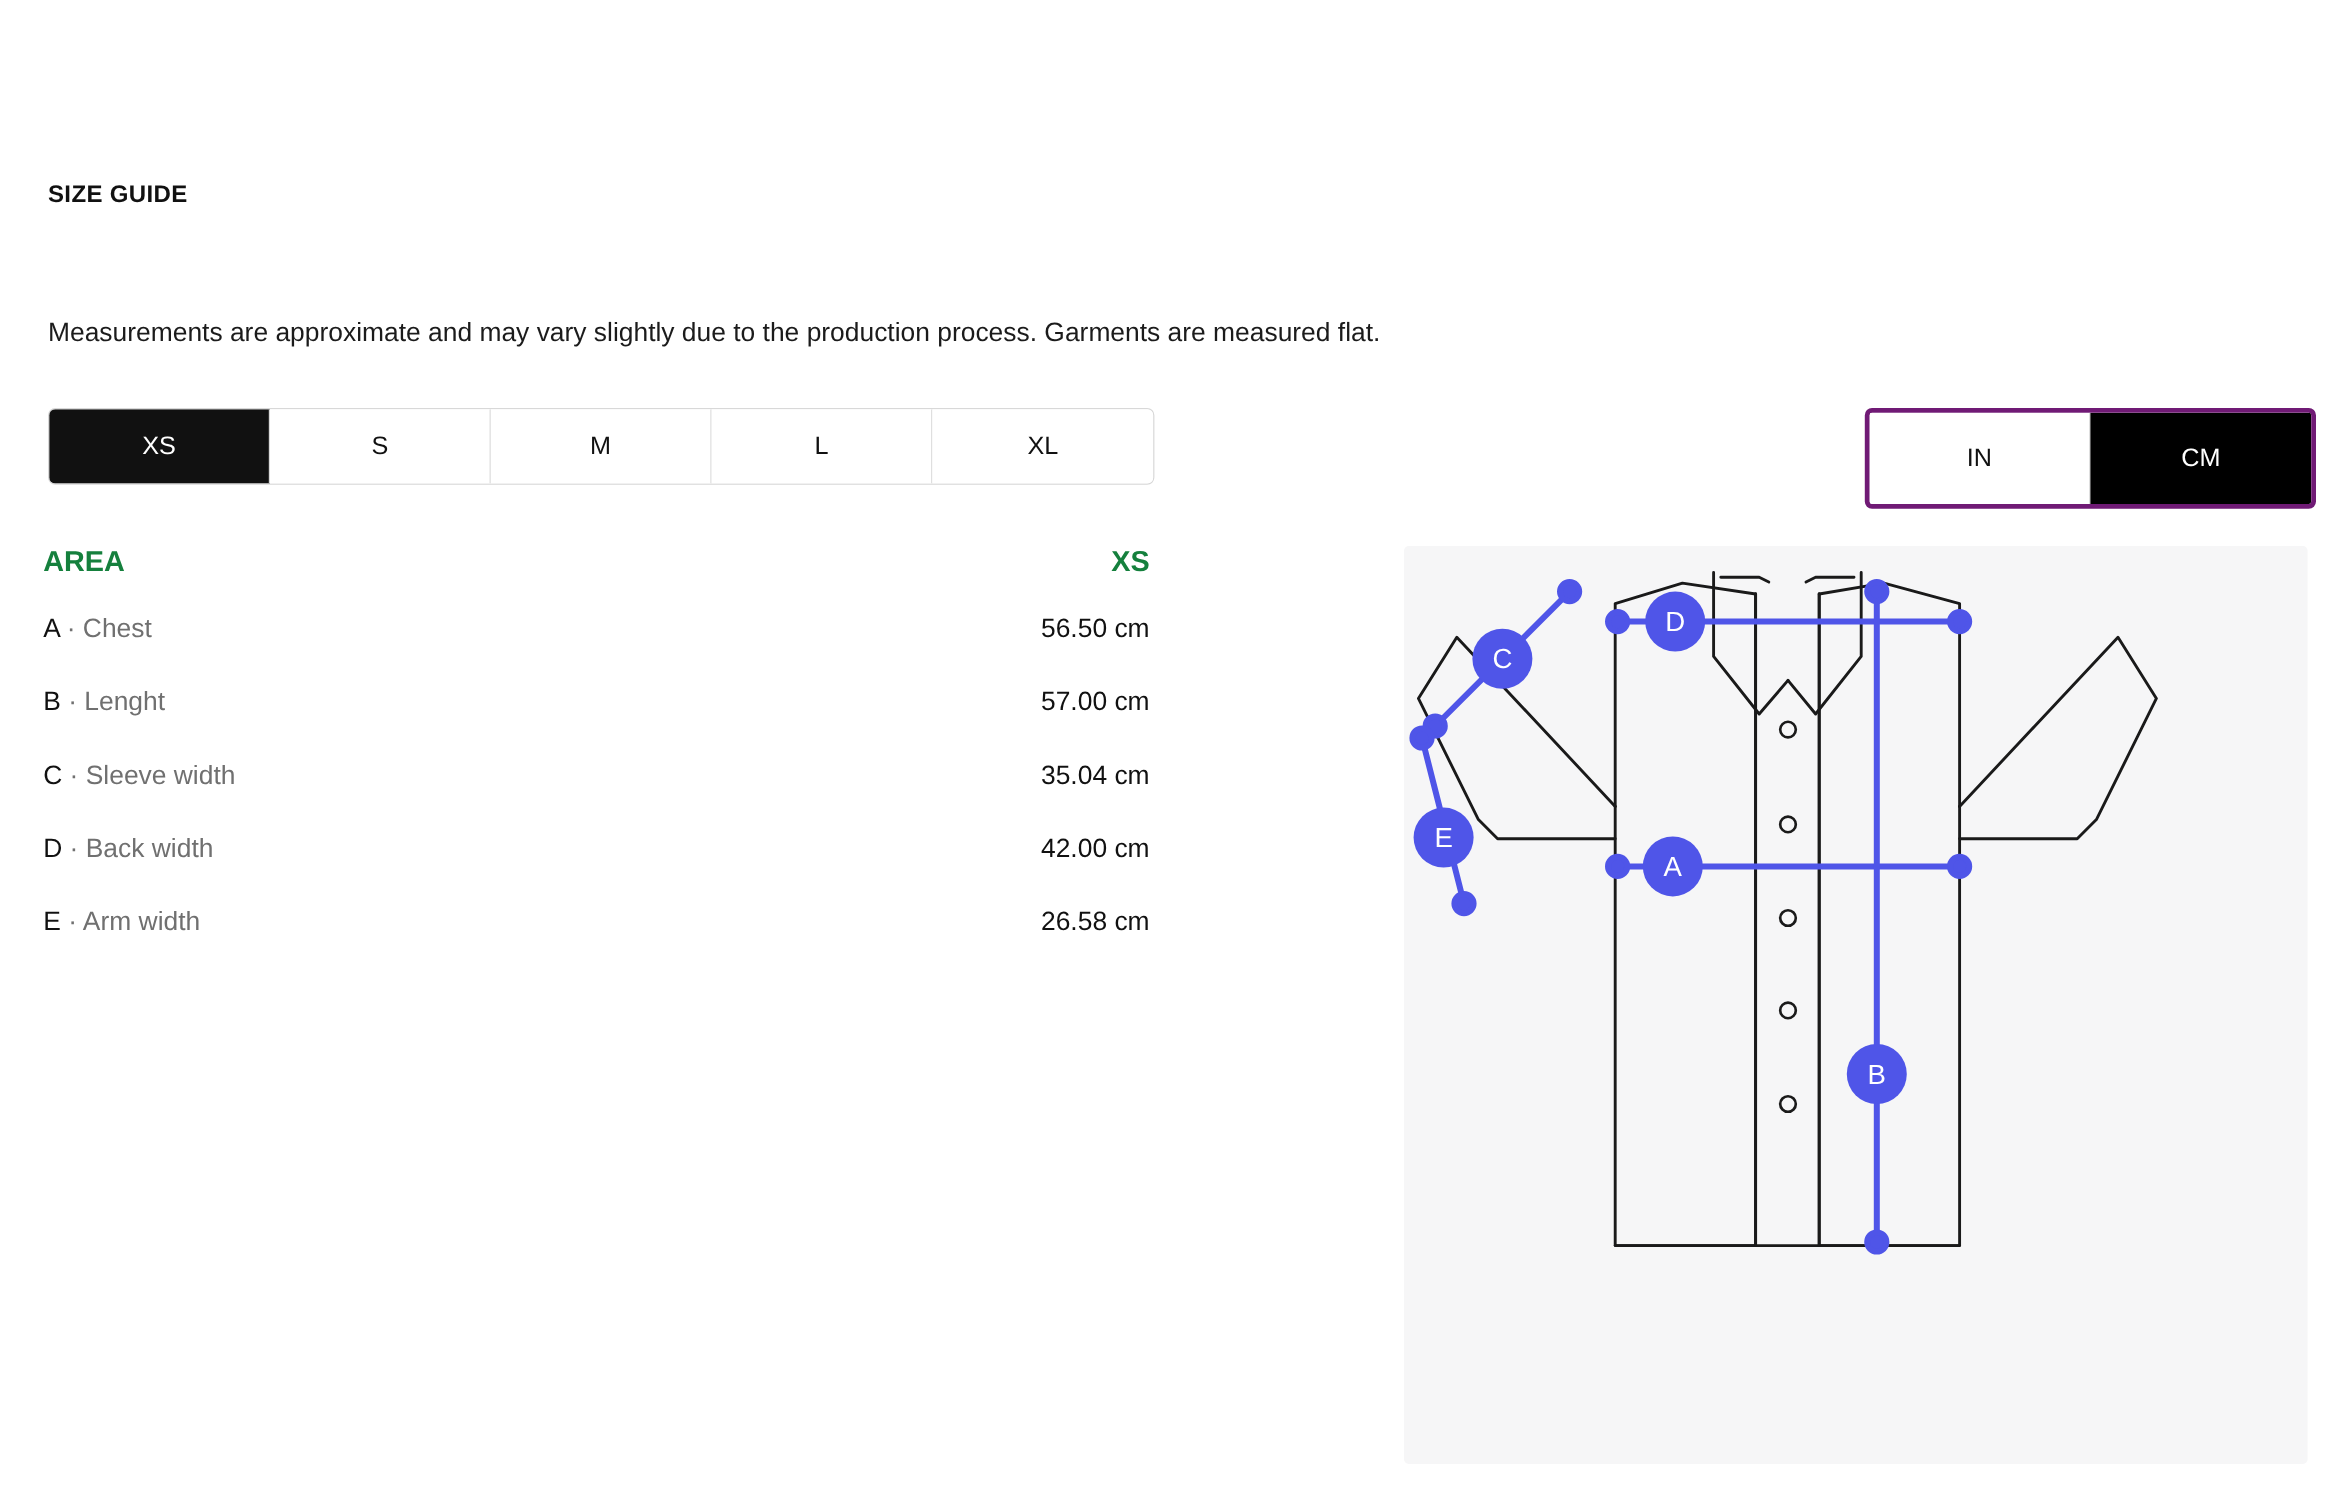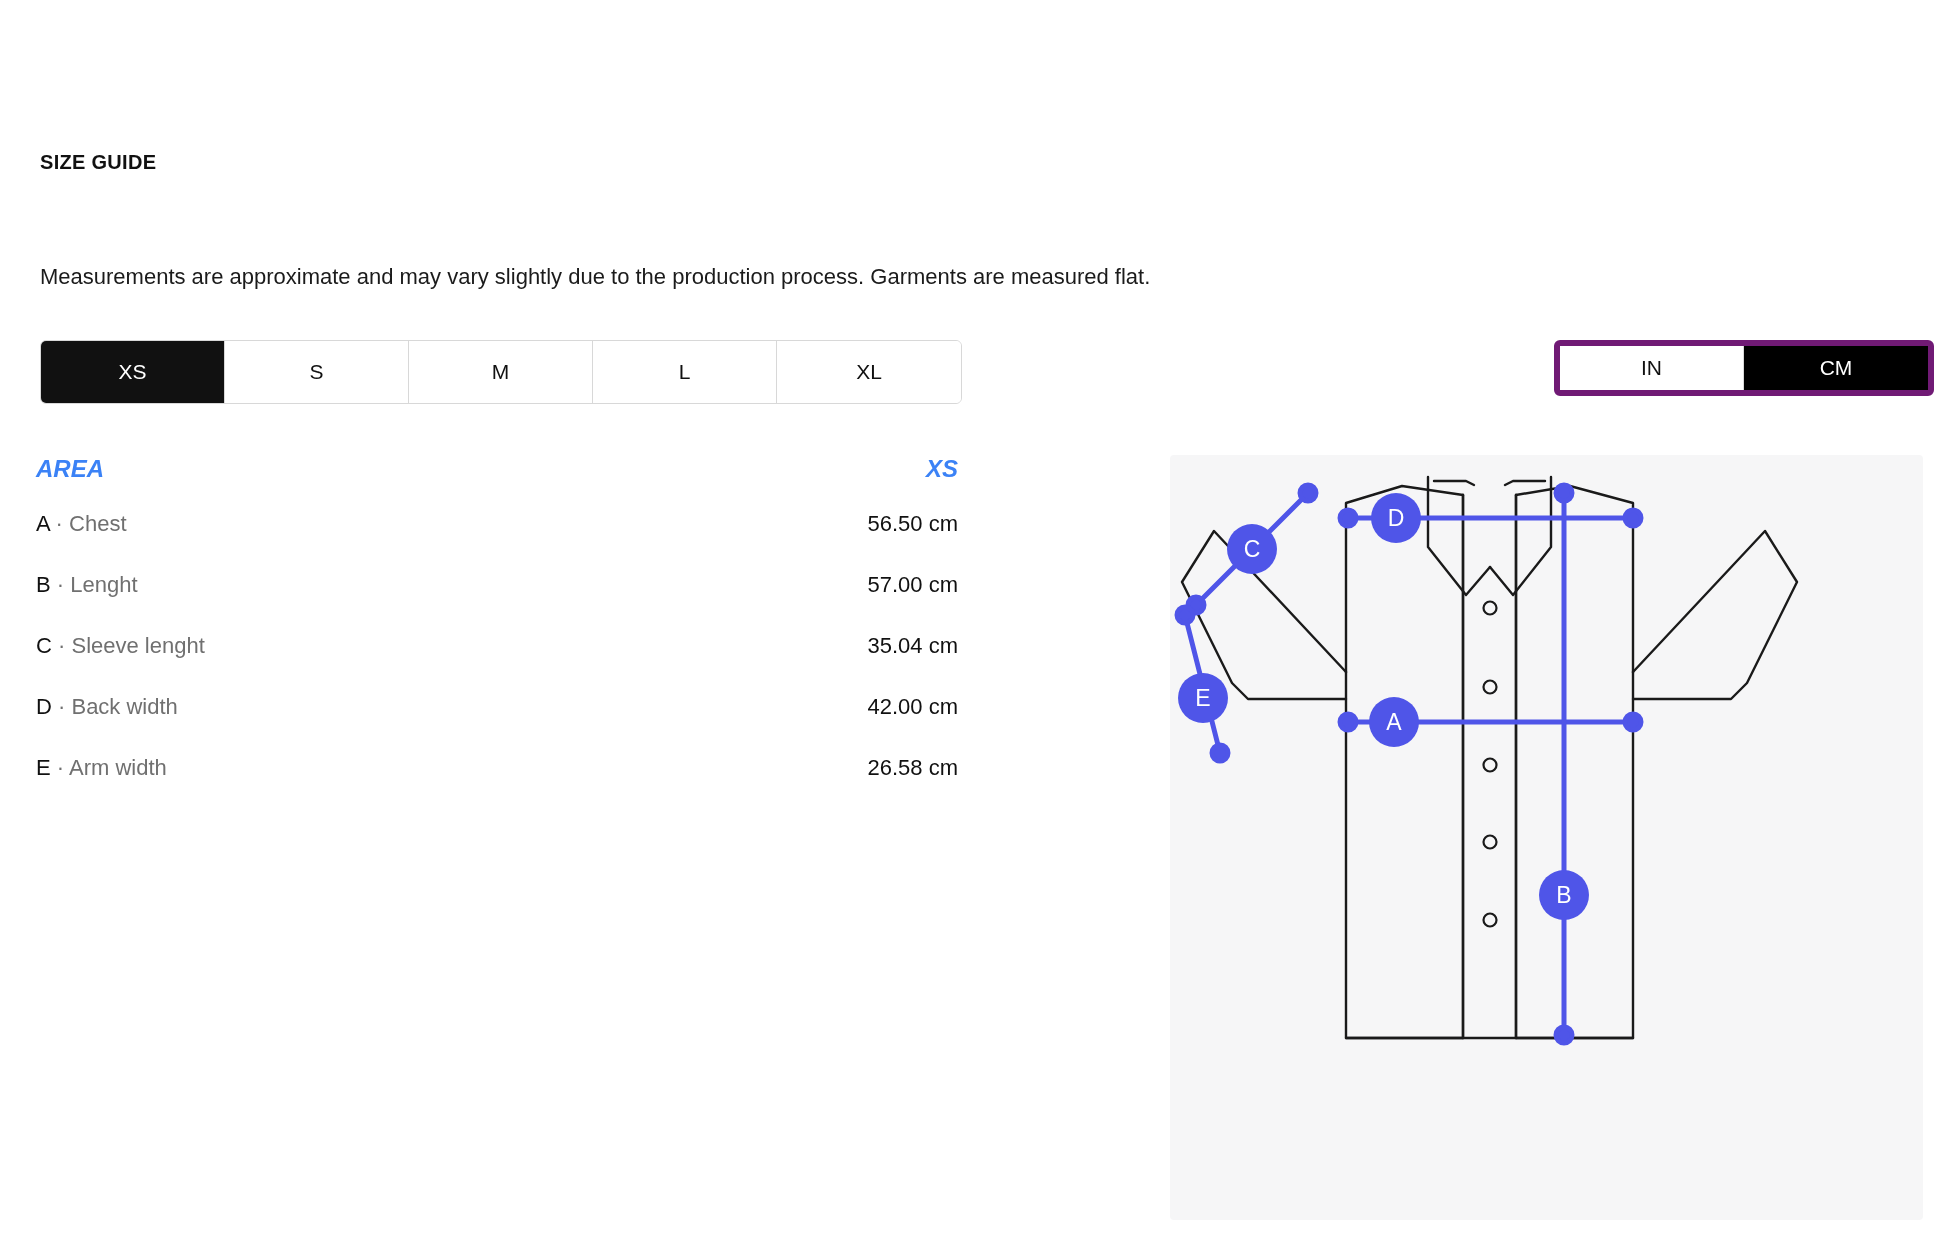--- a/index.html
+++ b/index.html
@@ -72,23 +72,23 @@
   .size-tab.active {
     background: #111111;
     color: #ffffff;
   }
 
   
   .unit-tabs {
     position: absolute;
     left: 1554px;
     top: 340px;
-    height: 56px;
-    display: flex;
-    border: 6px solid #701a75;
+    height: 84px;
+    display: flex;
+    border: 4px solid #701a75;
     border-radius: 6px;
     overflow: hidden;
     background: #ffffff;
   }
   .unit-tab {
     width: 184px;
     height: 100%;
     display: flex;
     align-items: center;
     justify-content: center;
@@ -111,23 +111,22 @@
     left: 36px;
     top: 455px;
     width: 922px;
   }
   .table-head {
     display: flex;
     justify-content: space-between;
     align-items: baseline;
     font-size: 24px;
     font-weight: 700;
-    color: #3b82f6;
+    color: #15803d;
     padding-bottom: 28px;
-    font-style: italic;
   }
   .table-row {
     display: flex;
     justify-content: space-between;
     align-items: flex-start;
     height: 61px;
   }
   .row-label {
     font-size: 22px;
     color: #707070;
@@ -190,21 +189,21 @@
       <span class="row-label"><span class="key">A</span> · <span>Chest</span></span>
       <span class="row-value">56.50 cm</span>
     </div>
 
     <div class="table-row">
       <span class="row-label"><span class="key">B</span> · <span>Lenght</span></span>
       <span class="row-value">57.00 cm</span>
     </div>
 
     <div class="table-row">
-      <span class="row-label"><span class="key">C</span> · <span>Sleeve lenght</span></span>
+      <span class="row-label"><span class="key">C</span> · <span>Sleeve width</span></span>
       <span class="row-value">35.04 cm</span>
     </div>
 
     <div class="table-row">
       <span class="row-label"><span class="key">D</span> · <span>Back width</span></span>
       <span class="row-value">42.00 cm</span>
     </div>
 
     <div class="table-row">
       <span class="row-label"><span class="key">E</span> · <span>Arm width</span></span>

